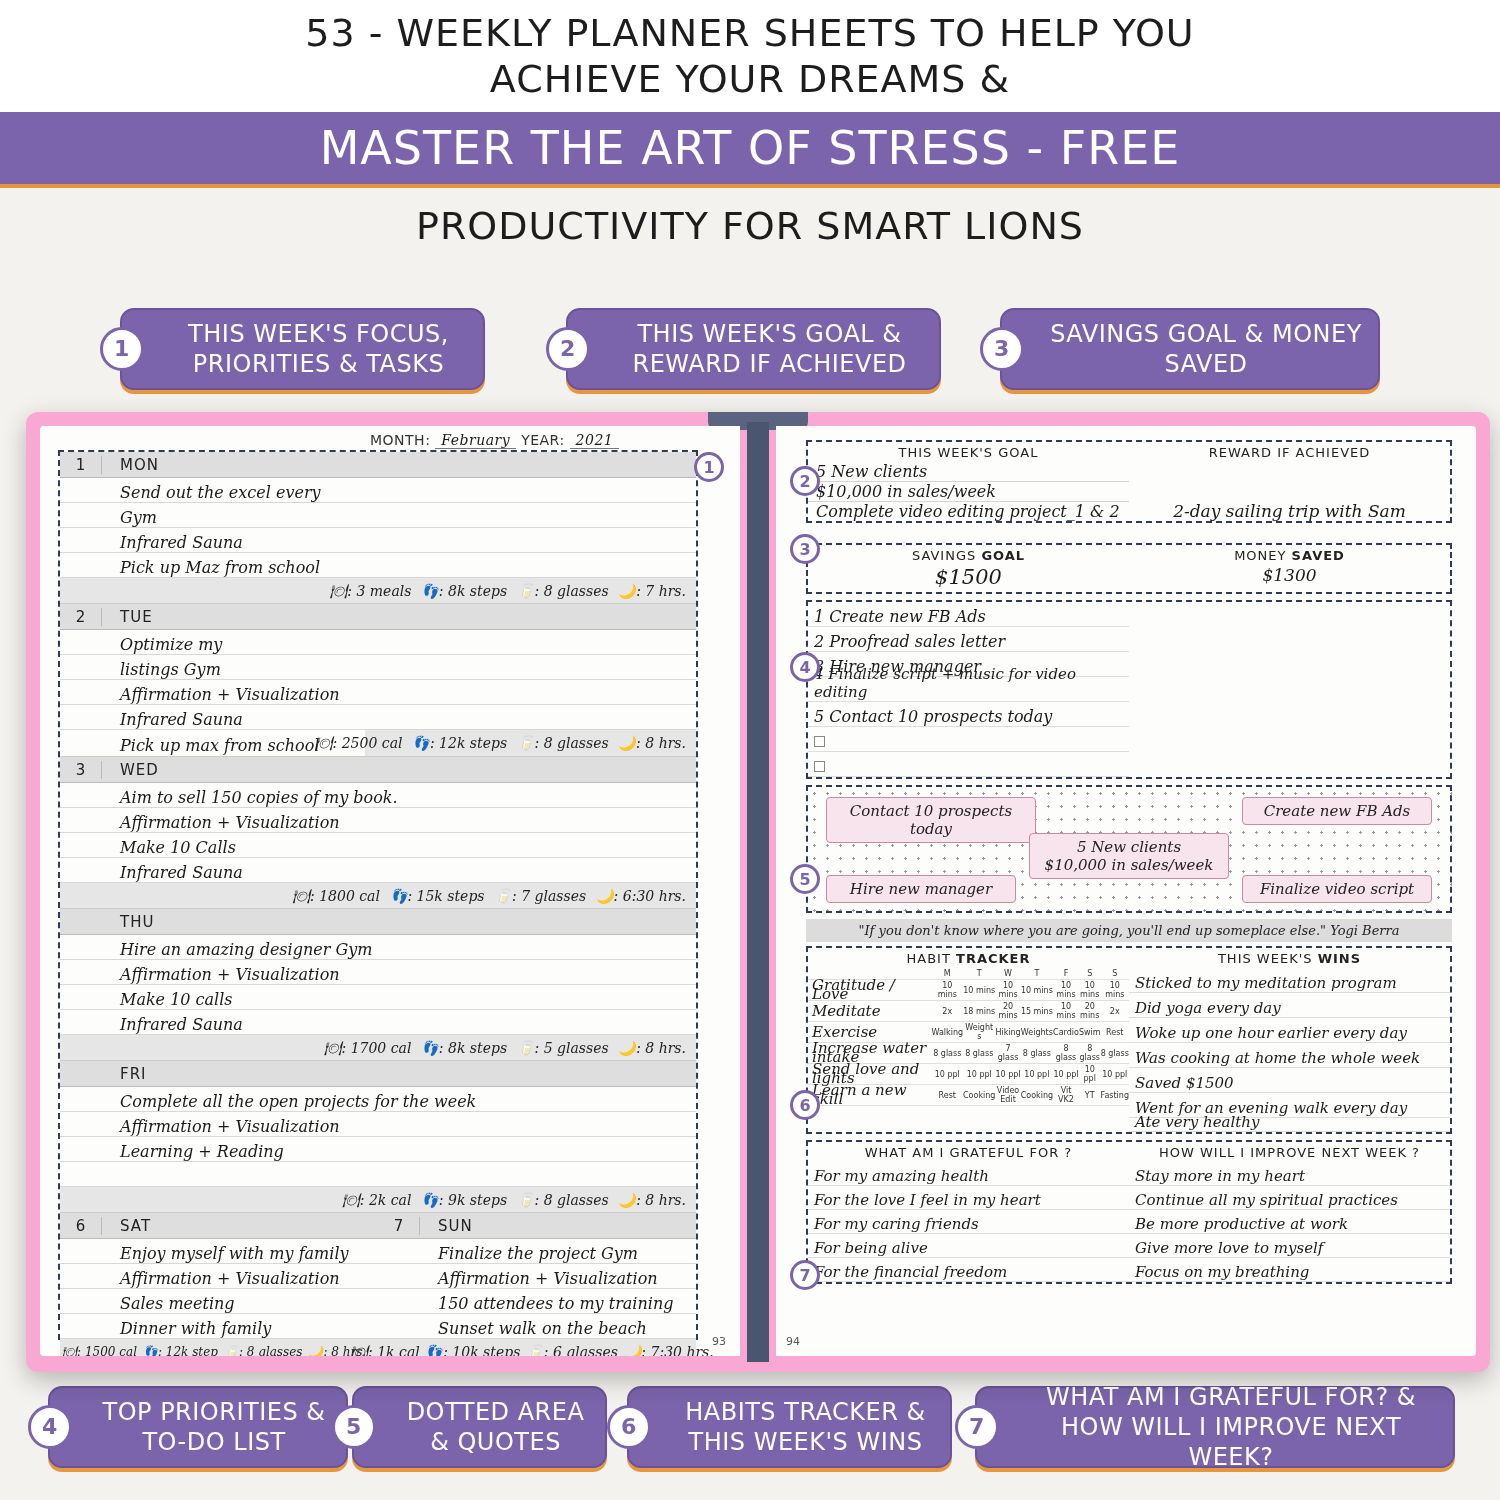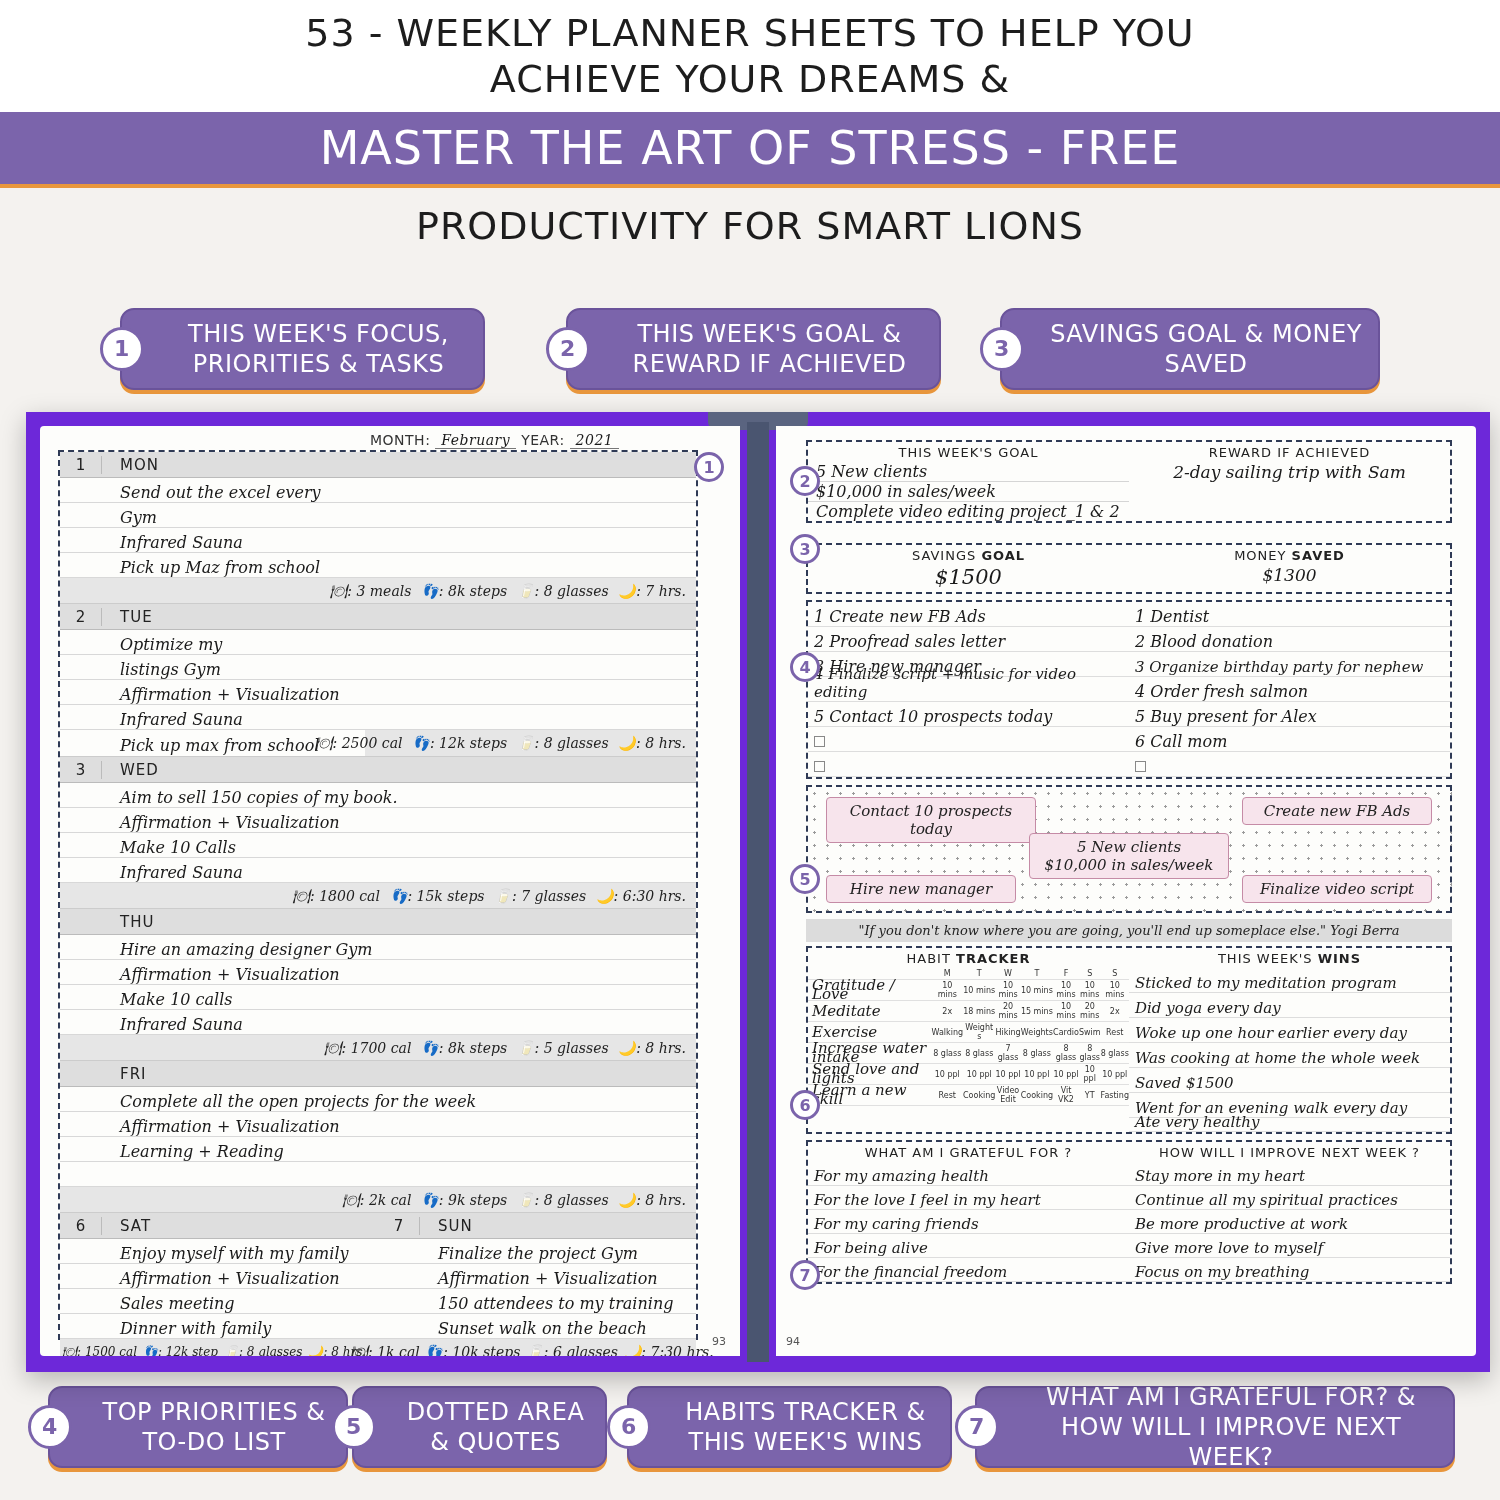--- a/index.html
+++ b/index.html
@@ -65,21 +65,21 @@
   #pill2 { left:566px; top:308px; width:375px; height:82px; }
   #pill3 { left:1000px; top:308px; width:380px; height:82px; }
   #pill4 { left:48px;  top:1386px; width:300px; height:82px; }
   #pill5 { left:352px; top:1386px; width:255px; height:82px; }
   #pill6 { left:627px; top:1386px; width:325px; height:82px; }
   #pill7 { left:975px; top:1386px; width:480px; height:82px; }
 
   
   .book {
     position:absolute; left:26px; top:412px; width:1464px; height:960px;
-    background:#6d28d9; border-radius:0; padding:10px;
+    background:#f9a8d4; border-radius:12px; padding:10px;
     box-shadow:0 8px 24px rgba(0,0,0,.25);
   }
   .book:before{
     content:""; position:absolute; left:50%; top:0; transform:translateX(-50%);
     width:100px; height:18px; background:#5a6480; border-radius:0 0 8px 8px;
   }
   .spine { position:absolute; left:50%; top:10px; transform:translateX(-50%);
            width:22px; height:940px; background:#4a5570; z-index:3;}
   .page-l, .page-r {
     position:absolute; top:14px; height:930px; background:#fdfdfb;
@@ -390,21 +390,21 @@
           <div class="two">
             <div class="sec-title">THIS WEEK'S GOAL</div>
             <div class="sec-title">REWARD IF ACHIEVED</div>
           </div>
           <div class="two">
             <div>
               <div class="hand ul" style="font-size:16px; padding-left:8px;">5 New clients</div>
               <div class="hand ul" style="font-size:16px; padding-left:8px;">$10,000 in sales/week</div>
               <div class="hand" style="font-size:16px; padding-left:8px;">Complete video editing project_1 &amp; 2</div>
             </div>
-            <div style="display:flex; align-items:flex-start; justify-content:center;">
+            <div style="display:flex; align-items:flex-end; justify-content:center;">
               <div class="hand" style="font-size:17px;">2-day sailing trip with Sam</div>
             </div>
           </div>
         </div>
 
         <div class="sec dashed" style="margin-left:12px; width:646px;margin-top:20px;">
           <div class="two">
             <div class="sec-title">
               <span>SAVINGS</span>
               <b>GOAL</b>
@@ -428,31 +428,20 @@
               <div class="todo-line">3 Hire new manager</div>
               <div class="todo-line" style="font-size:15px;">4 Finalize script + music for video editing</div>
               <div class="todo-line">5 Contact 10 prospects today</div>
               <div class="todo-line">
                   <span class="chk"></span>
                 </div>
               <div class="todo-line">
                   <span class="chk"></span>
                 </div>
             </div>
-            <div>
-              <div class="todo-line">1 Dentist</div>
-              <div class="todo-line">2 Blood donation</div>
-              <div class="todo-line" style="font-size:15px;">3 Organize birthday party for nephew</div>
-              <div class="todo-line">4 Order fresh salmon</div>
-              <div class="todo-line">5 Buy present for Alex</div>
-              <div class="todo-line">6 Call mom</div>
-              <div class="todo-line">
-                  <span class="chk"></span>
-                </div>
-            </div>
           </div>
         </div>
 
         <div class="sec dashed dotgrid" style="margin-left:12px; width:646px; height:128px; position:relative;">
           <div class="sticker" style="left:18px; top:10px; width:210px;">Contact 10 prospects today</div>
           <div class="sticker" style="right:18px; top:10px; width:190px;">Create new FB Ads</div>
           <div class="sticker" style="left:50%; transform:translateX(-50%); top:46px; width:200px;">
             <div>5 New clients</div>
             <div>$10,000 in sales/week</div>
           </div>

